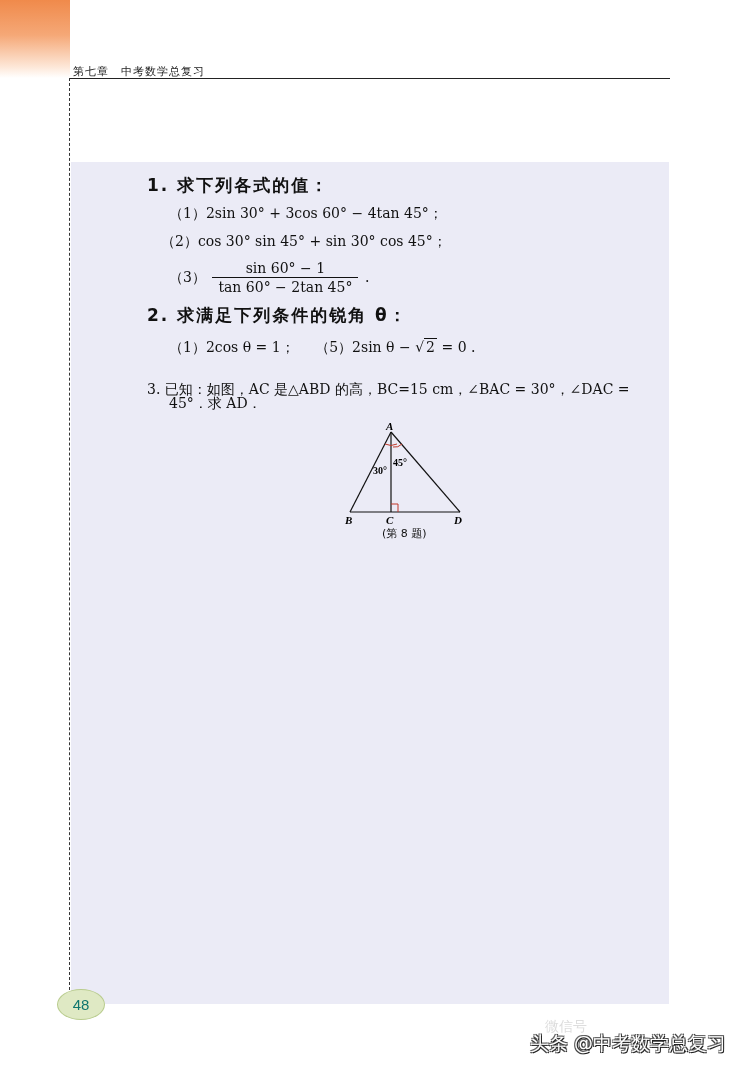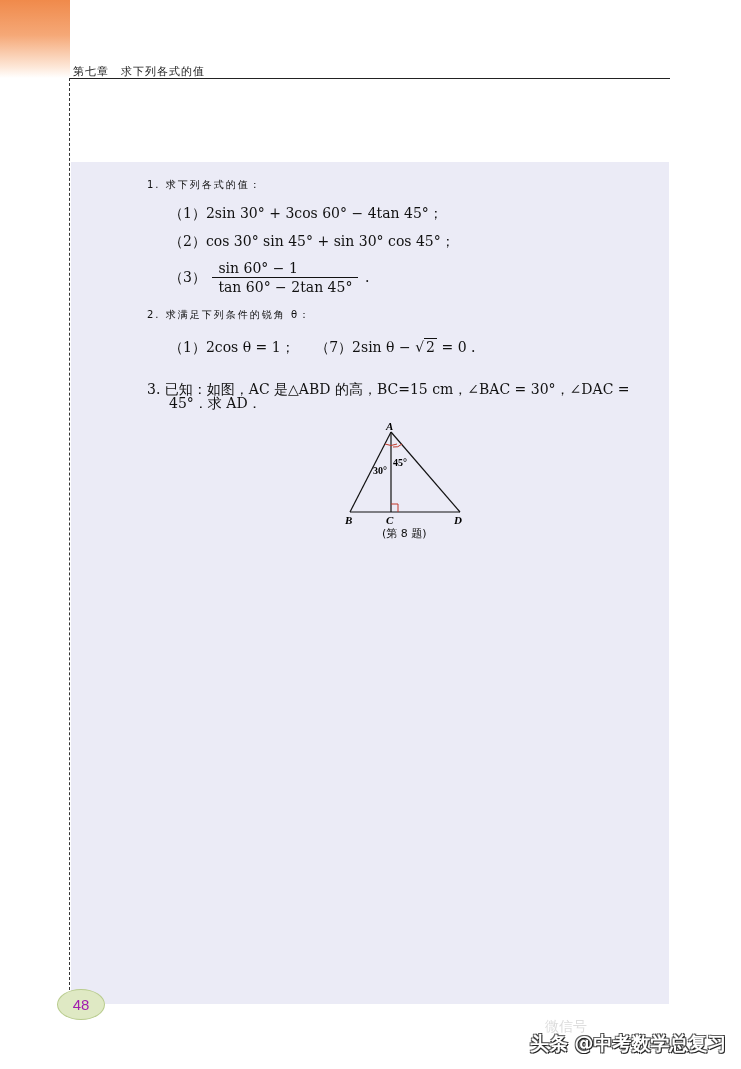--- a/index.html
+++ b/index.html
@@ -15,69 +15,69 @@
   .section-title .cn{position:absolute;left:0;top:0;font-size:28px;font-weight:bold;color:#4a73a8;
        font-family:"DejaVu Serif","Liberation Serif",serif;letter-spacing:-1px;text-shadow:1px 1px 0 #c9d7ea;}
   .section-title .num{position:absolute;left:77px;top:12px;font-size:16px;font-weight:bold;color:#9b6d3a;font-style:italic;
        font-family:"DejaVu Serif","Liberation Serif",serif;text-align:center;}
   .section-title .bar{position:absolute;left:0;top:33px;width:102px;height:6px;background:#e0652c;}
   .section-title .dots{position:absolute;left:4px;top:30px;width:80px;height:4px;
        background:radial-gradient(circle,#e0652c 1.5px,transparent 2px) 0 0/9px 4px repeat-x;}
   .panel{position:absolute;left:71px;top:162px;width:598px;height:842px;background:#ebebf6;}
   .content{position:absolute;left:147px;top:175px;width:520px;font-size:14px;line-height:20px;}
   .line{position:absolute;white-space:nowrap;}
-  .cnf{font-family:"DejaVu Sans","Liberation Sans",sans-serif;font-size:10px;letter-spacing:2px;}
-  .frac{display:inline-block;vertical-align:middle;margin:0 2px;}
+  .cnf{font-family:"DejaVu Sans","Liberation Sans",sans-serif;font-size:17px;letter-spacing:2px;font-weight:bold;}
+  .frac{display:inline-block;vertical-align:middle;text-align:center;margin:0 2px;}
   .frac .n{display:block;padding:0 6px;border-bottom:1px solid #111;line-height:18px;}
   .frac .d{display:block;padding:0 6px;line-height:18px;}
   .sqrt{border-top:1px solid #111;padding:0 2px;}
   .figure{position:absolute;left:340px;top:420px;width:140px;height:125px;}
   .caption{position:absolute;left:382px;top:526px;font-size:11px;font-family:"DejaVu Sans","Liberation Sans",sans-serif;}
   .page-num{position:absolute;left:57px;top:989px;width:46px;height:29px;border-radius:50%;
             background:#dfe9c4;border:1.5px solid #b9cc8e;text-align:center;line-height:29px;
-            font-size:15px;font-family:"Liberation Sans","DejaVu Sans",sans-serif;color:#a21caf;}
-  .watermark{position:absolute;left:530px;top:1031px;font-size:19px;font-weight:bold;color:#fff;
+            font-size:15px;font-family:"Liberation Sans","DejaVu Sans",sans-serif;color:#0f766e;}
+  .watermark{position:absolute;left:530px;top:1031px;font-size:19px;font-weight:normal;color:#fff;
              font-family:"DejaVu Sans","Liberation Sans",sans-serif;
              text-shadow:1px 1px 0 #222,-1px -1px 0 #666,1px -1px 0 #444,-1px 1px 0 #444;text-align:right;}
   .watermark-faint{position:absolute;left:545px;top:1018px;font-size:14px;color:#ddd;
              font-family:"DejaVu Sans","Liberation Sans",sans-serif;}
 </style>
 </head>
 <body>
 
 <div class="corner"></div>
-<div class="running-head">第七章　求下列各式的值</div>
+<div class="running-head">第七章　中考数学总复习</div>
 <div class="head-rule"></div>
 <div class="dash-margin"></div>
 
 <div class="section-title">
   <span class="cn">习题</span>
   <span class="num">7.3</span>
   <div class="bar"></div>
   <div class="dots"></div>
 </div>
 
 <div class="panel"></div>
 
 <div class="content">
   <div class="line cnf" style="left:0;top:0;">1. 求下列各式的值：</div>
   <div class="line" style="left:22px;top:28px;text-align:center;">（1）2sin 30° + 3cos 60° − 4tan 45°；</div>
-  <div class="line" style="left:22px;top:56px;text-align:center;">（2）cos 30° sin 45° + sin 30° cos 45°；</div>
+  <div class="line" style="left:14px;top:56px;text-align:center;">（2）cos 30° sin 45° + sin 30° cos 45°；</div>
   <div class="line" style="left:22px;top:84px;">
     <span>（3）</span>
     <span class="frac">
       <span class="n">sin 60° − 1</span>
       <span class="d">tan 60° − 2tan 45°</span>
     </span>
     <span>.</span>
   </div>
   <div class="line cnf" style="left:0;top:130px;">2. 求满足下列条件的锐角 θ：</div>
   <div class="line" style="left:22px;top:162px;">
     <span>（1）2cos θ = 1；</span>
-    <span style="margin-left:16px;">（7）2sin θ − </span><span>√</span><span class="sqrt">2</span><span> = 0 .</span>
+    <span style="margin-left:16px;">（5）2sin θ − </span><span>√</span><span class="sqrt">2</span><span> = 0 .</span>
   </div>
   <div class="line" style="left:0;top:190px;margin-top:14px;">3. 已知：如图，AC 是△ABD 的高，BC=15 cm，∠BAC = 30°，∠DAC =</div>
   <div class="line" style="left:22px;top:218px;">45°．求 AD．</div>
 </div>
 
 <div class="figure">
   <svg width="140" height="110" viewBox="0 0 140 110">
     <line x1="51" y1="12" x2="10" y2="92" stroke="#111" stroke-width="1.2"></line>
     <line x1="51" y1="12" x2="120" y2="92" stroke="#111" stroke-width="1.2"></line>
     <line x1="51" y1="12" x2="51" y2="92" stroke="#111" stroke-width="1.2"></line>

